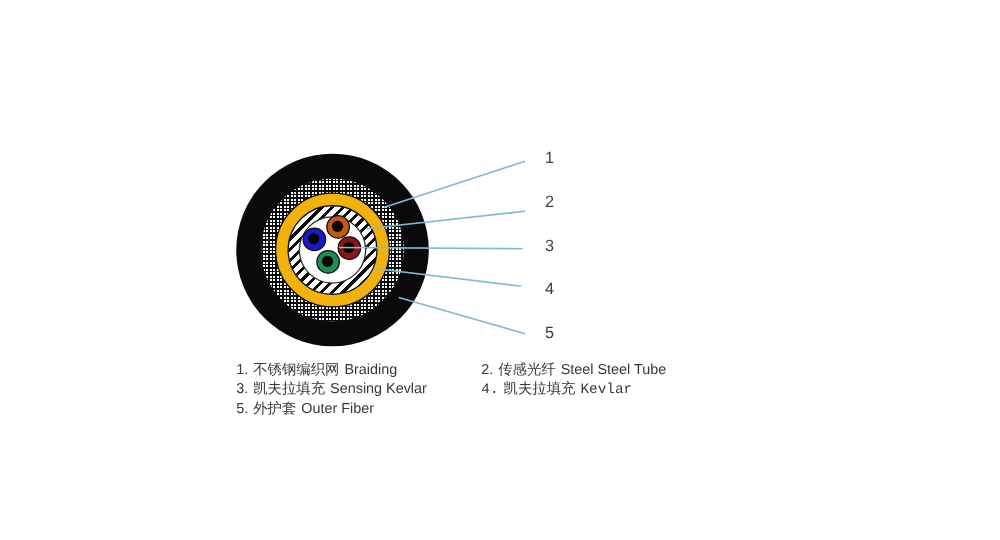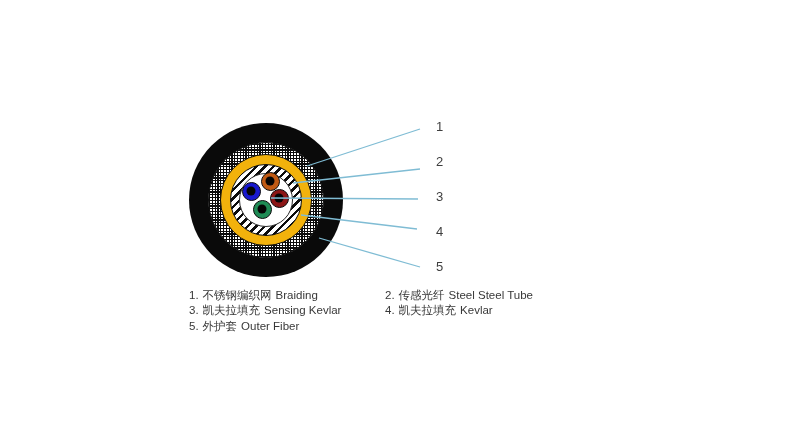--- a/index.html
+++ b/index.html
@@ -74,16 +74,16 @@
       <div class="callout-num" style="left: 436px; top: 126px;">1</div>
       <div class="callout-num" style="left: 436px; top: 161px;">2</div>
       <div class="callout-num" style="left: 436px; top: 196px;">3</div>
       <div class="callout-num" style="left: 436px; top: 231px;">4</div>
       <div class="callout-num" style="left: 436px; top: 266px;">5</div>
     </div>
   <div id="legend">
       <div class="legend-item" style="left: 189px; top: 288px;"><span class="">1.</span><span class="zh">不锈钢编织网</span><span class="">Braiding</span></div>
       <div class="legend-item" style="left: 385px; top: 288px;"><span class="">2.</span><span class="zh">传感光纤</span><span class="">Steel Steel Tube</span></div>
       <div class="legend-item" style="left: 189px; top: 303.3px;"><span class="">3.</span><span class="zh">凯夫拉填充</span><span class="">Sensing Kevlar</span></div>
-      <div class="legend-item" style="left: 385px; top: 303.3px;"><span class="">4.</span><span class="zh">凯夫拉填充</span><span class="">Kevlar</span></div>
+      <div class="legend-item" style="left: 385px; top: 303.3px; font-family: Liberation Mono, monospace;"><span class="">4.</span><span class="zh">凯夫拉填充</span><span class="">Kevlar</span></div>
       <div class="legend-item" style="left: 189px; top: 318.6px;"><span class="">5.</span><span class="zh">外护套</span><span class="">Outer Fiber</span></div>
     </div>
 </div>
 
 </body></html>

